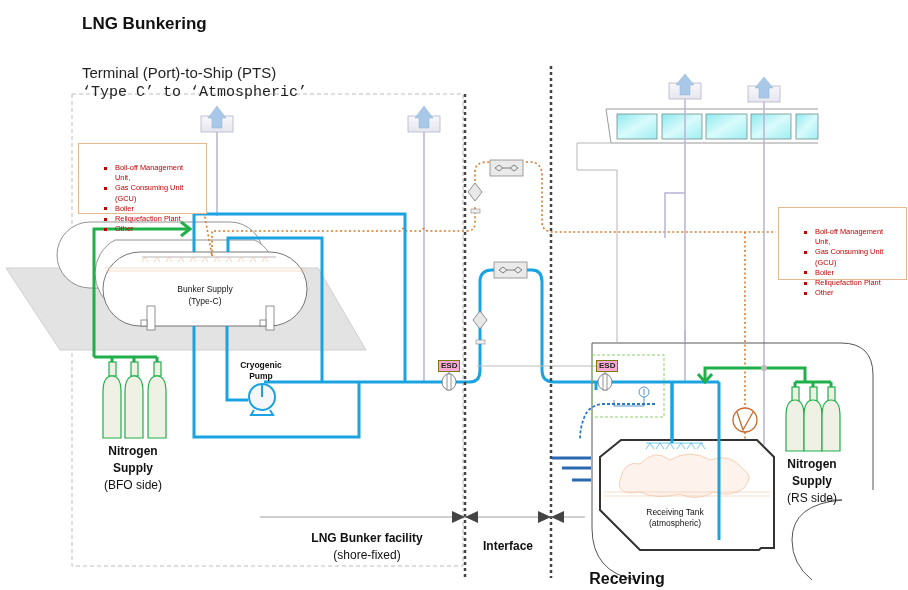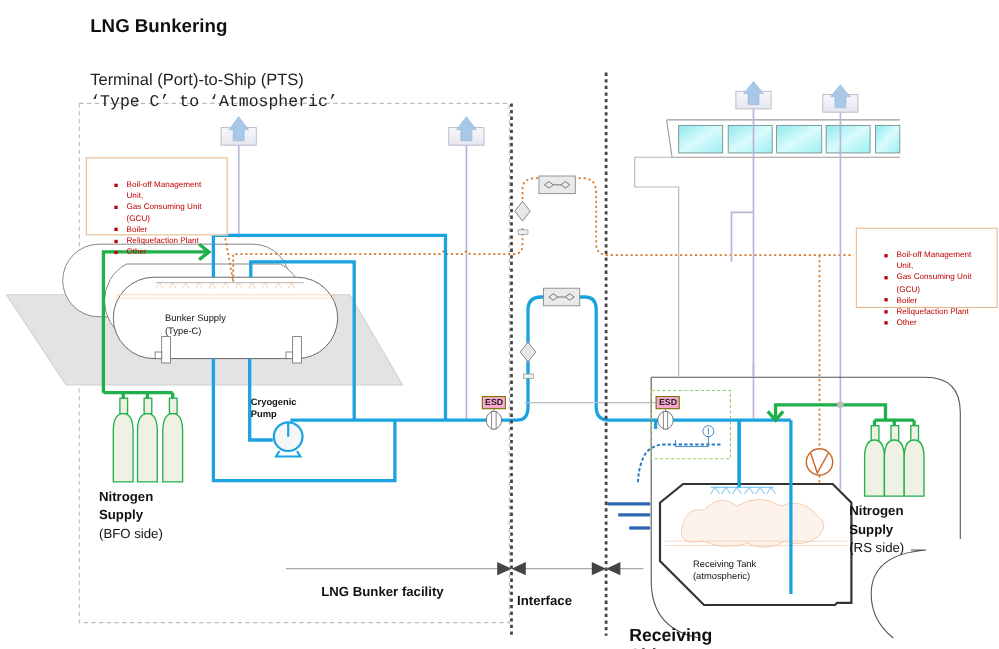--- a/index.html
+++ b/index.html
@@ -5,21 +5,21 @@
     html,body{margin:0;padding:0;background:#ffffff;}
     body{width:908px;height:590px;position:relative;overflow:hidden;font-family:"Liberation Sans",sans-serif;}
     #diagram{position:absolute;left:0;top:0;}
     .t{font-family:"Liberation Sans",sans-serif;}
     .title-main{position:absolute;left:82px;top:14px;font-size:17px;font-weight:bold;color:#111;}
     .title-sub{position:absolute;left:82px;font-size:15px;color:#222;margin-top:24px;}
     .bullet-box{position:absolute;background:#fff;border:1px solid #e6b98f;padding:3px 6px 4px 6px;}
     .bullet-box ul{margin:16px;padding:0 0 0 14px;list-style:none;}
     .bullet-box li{font-size:7.4px;color:#c00000;line-height:10.2px;position:relative;}
     .bullet-box li::before{content:"";position:absolute;left:-11px;top:3.5px;width:3px;height:3px;background:#c00000;}
-    .lbl{position:absolute;color:#111;}
+    .lbl{position:absolute;text-align:center;color:#111;}
     .esd{position:absolute;background:#f9a8d4;border:1px solid #7a7a00;font-size:8px;font-weight:bold;color:#222;padding:0 2px;line-height:10px;}
   </style>
 </head>
 <body>
 
 <svg id="diagram" width="908" height="590" viewBox="0 0 908 590">
   <defs>
     <linearGradient id="winGrad" x1="0" y1="0" x2="1" y2="1">
       <stop offset="0" stop-color="#8fe9ee"></stop>
       <stop offset="0.5" stop-color="#d9fbfc"></stop>
@@ -259,15 +259,16 @@
 </div>
 
 <div class="lbl t" style="left:772px;top:456px;width:80px;font-size:12px;line-height:17px;background:transparent;">
   <div style="font-weight:bold;">Nitrogen</div>
   <div style="font-weight:bold;">Supply</div>
   <div>(RS side)</div>
 </div>
 
 <div class="lbl t" style="left:292px;top:530px;width:150px;font-size:12px;line-height:17px;">
   <div style="font-weight:bold;">LNG Bunker facility</div>
+  <div>(shore-fixed)</div>
 </div>
 <div class="lbl t" style="left:470px;top:539px;width:76px;font-size:12px;font-weight:bold;">Interface</div>
 <div class="lbl t" style="left:572px;top:570px;width:110px;font-size:16px;font-weight:bold;">Receiving Ship</div>
 
 </body></html>

